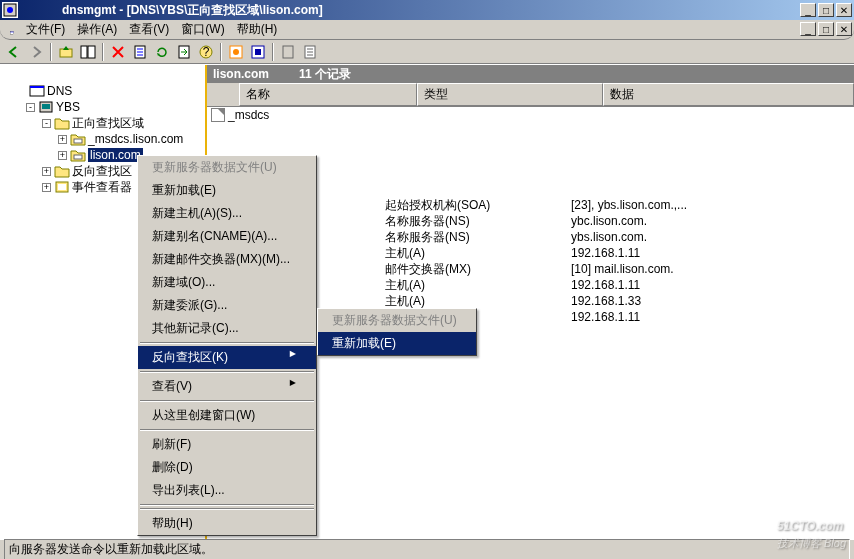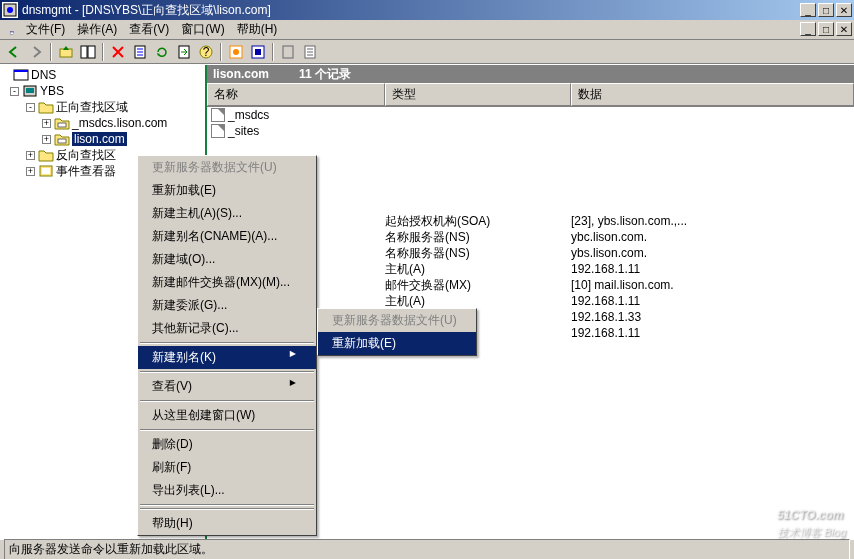--- a/index.html
+++ b/index.html
@@ -1,30 +1,30 @@
 <!DOCTYPE html>
 <html><head>
 <meta charset="utf-8">
 <style>
 * { box-sizing: border-box; margin: 0; padding: 0; font-family: "SimSun", "MS Sans Serif", sans-serif; font-size: 12px; }
 body { background: #d4d0c8; width: 854px; height: 559px; overflow: hidden; position: relative; }
 .titlebar { height: 20px; background: linear-gradient(to right, #0a246a, #a6caf0); color: #fff; display: flex; align-items: center; padding: 0 2px; }
 .titlebar .icon { width: 16px; height: 16px; background: #fff; margin-right: 4px; display: inline-flex; align-items: center; justify-content: center; }
-.titlebar .title { flex: 1; font-weight: normal; }
+.titlebar .title { flex: 1; font-weight: bold; margin-left: 40px; }
 .winbtns { display: flex; }
 .winbtn { width: 16px; height: 14px; background: #d4d0c8; border: 1px solid #fff; border-right-color: #404040; border-bottom-color: #404040; margin-left: 2px; display: flex; align-items: center; justify-content: center; font-size: 10px; font-family: "Marlett", sans-serif; color: #000; }
-.menubar { height: 20px; background: #d4d0c8; display: flex; align-items: center; padding: 0 4px; border-bottom: 1px solid #808080; position: relative; }
+.menubar { height: 20px; background: #d4d0c8; display: flex; align-items: center; padding: 0 4px; border-bottom: 1px solid #808080; position: relative; border-radius: 10px; }
 .menubar span { padding: 2px 6px; }
 .mdi-btns { position: absolute; right: 2px; top: 2px; display: flex; }
 .toolbar { height: 24px; background: #d4d0c8; display: flex; align-items: center; padding: 2px 4px; border-bottom: 1px solid #808080; gap: 2px; }
 .tbtn { width: 20px; height: 20px; display: inline-flex; align-items: center; justify-content: center; border: 1px solid transparent; }
 .tbtn svg { width: 16px; height: 16px; }
 .tsep { width: 2px; height: 18px; border-left: 1px solid #808080; border-right: 1px solid #fff; margin: 0 2px; }
 .content { display: flex; height: 475px; background: #fff; border-top: 1px solid #fff; }
-.tree { width: 207px; border-right: 2px solid #15803d; padding: 2px; overflow: hidden; }
+.tree { width: 207px; border-right: 2px solid #eab308; padding: 18px; overflow: hidden; }
 .tree-row { display: flex; align-items: center; height: 16px; white-space: nowrap; }
 .tree-exp { width: 9px; height: 9px; border: 1px solid #808080; display: inline-flex; align-items: center; justify-content: center; font-size: 9px; line-height: 1; margin-right: 3px; background: #fff; }
 .tree-noexp { width: 11px; display: inline-block; }
 .tree-ico { width: 16px; height: 16px; margin-right: 2px; display: inline-flex; align-items: center; justify-content: center; }
 .tree-sel { background: #0a246a; color: #fff; padding: 0 2px; }
 .listpane { flex: 1; display: flex; flex-direction: column; }
 .listhead { height: 18px; background: #808080; color: #fff; display: flex; align-items: center; padding: 0 6px; font-weight: bold; }
 .colhead { display: flex; background: #d4d0c8; border-bottom: 1px solid #808080; }
 .colhead div { border: 1px solid; border-color: #fff #808080 #808080 #fff; padding: 2px 6px; }
 .list-body { flex: 1; position: relative; }
@@ -35,21 +35,21 @@
 .rec-ico { width: 14px; height: 14px; border: 1px solid #808080; background: #fff; margin-right: 3px; display: inline-block; position: relative; }
 .rec-ico::before { content: ""; position: absolute; right: 0; top: 0; border: 3px solid transparent; border-top-color: #808080; border-right-color: #808080; }
 .ctxmenu { position: absolute; background: #d4d0c8; border: 1px solid; border-color: #fff #404040 #404040 #fff; box-shadow: 2px 2px 2px rgba(0,0,0,0.3); z-index: 10; }
 .ctxmenu .mi { padding: 3px 20px 3px 14px; white-space: nowrap; }
 .ctxmenu .mi.dis { color: #808080; }
 .ctxmenu .mi.sel { background: #0a246a; color: #fff; }
 .ctxmenu .sep { height: 2px; border-top: 1px solid #808080; border-bottom: 1px solid #fff; margin: 2px 2px; }
 .ctxmenu .arrow::after { content: "▶"; font-size: 8px; float: right; margin-left: 12px; }
 .statusbar { height: 20px; background: #d4d0c8; border-top: 1px solid #fff; padding: 2px 4px; display: flex; align-items: center; }
 .statusbar .cell { border: 1px solid; border-color: #808080 #fff #fff #808080; padding: 1px 4px; }
-.watermark { position: absolute; right: 8px; bottom: 19px; color: rgba(255,255,255,0.55); font-size: 22px; font-weight: bold; font-style: italic; text-shadow: 1px 1px 2px rgba(0,0,0,0.4); pointer-events: none; }
+.watermark { position: absolute; right: 8px; bottom: 8px; color: rgba(255,255,255,0.55); font-size: 22px; font-weight: bold; font-style: italic; text-shadow: 1px 1px 2px rgba(0,0,0,0.4); pointer-events: none; }
 .watermark small { display: block; font-size: 11px; font-weight: normal; text-align: right; }
 </style>
 </head>
 <body>
 
 <div class="titlebar">
   <span class="icon">
     <svg viewBox="0 0 16 16">
         <rect x="2" y="2" width="12" height="12" fill="#d4d0c8" stroke="#000"></rect>
         <circle cx="8" cy="8" r="3" fill="#00f"></circle>
@@ -236,37 +236,29 @@
       </div>
   </div>
 
   <div class="listpane">
     <div class="listhead">
       <span>lison.com</span>
       <span style="width:30px;"></span>
       <span>11 个记录</span>
     </div>
     <div class="colhead">
-      <div style="width:178px;">名称</div>
+      <div style="width:178px;margin-left:32px;">名称</div>
       <div style="width:186px;">类型</div>
       <div style="flex:1;">数据</div>
     </div>
     <div class="list-body">
       <div class="list-row">
           <div class="c1">
             <span class="rec-ico"></span>
             <span>_msdcs</span>
-          </div>
-          <div class="c2"></div>
-          <div class="c3"></div>
-        </div>
-      <div class="list-row">
-          <div class="c1">
-            <span class="rec-ico"></span>
-            <span>_sites</span>
           </div>
           <div class="c2"></div>
           <div class="c3"></div>
         </div>
 
       <div style="height:74px;"></div>
       <div class="list-row">
           <div class="c1">
             <span>司)</span>
           </div>
@@ -324,33 +316,33 @@
         </div>
     </div>
   </div>
 </div>
 
 <div class="ctxmenu" style="left:137px; top:155px; width:180px;">
   <div class="mi dis">更新服务器数据文件(U)</div>
   <div class="mi">重新加载(E)</div>
   <div class="mi">新建主机(A)(S)...</div>
   <div class="mi">新建别名(CNAME)(A)...</div>
+  <div class="mi">新建邮件交换器(MX)(M)...</div>
   <div class="mi">新建域(O)...</div>
-  <div class="mi">新建邮件交换器(MX)(M)...</div>
   <div class="mi">新建委派(G)...</div>
   <div class="mi">其他新记录(C)...</div>
   <div class="sep"></div>
-  <div class="mi sel arrow">新建别名(K)</div>
+  <div class="mi sel arrow">反向查找区(K)</div>
   <div class="sep"></div>
   <div class="mi arrow">查看(V)</div>
   <div class="sep"></div>
   <div class="mi">从这里创建窗口(W)</div>
   <div class="sep"></div>
+  <div class="mi">刷新(F)</div>
   <div class="mi">删除(D)</div>
-  <div class="mi">刷新(F)</div>
   <div class="mi">导出列表(L)...</div>
   <div class="sep"></div>
   <div class="sep"></div>
   <div class="mi">帮助(H)</div>
 </div>
 
 <div class="ctxmenu" style="left:317px; top:308px; width:160px;">
   <div class="mi dis">更新服务器数据文件(U)</div>
   <div class="mi sel">重新加载(E)</div>
 </div>

